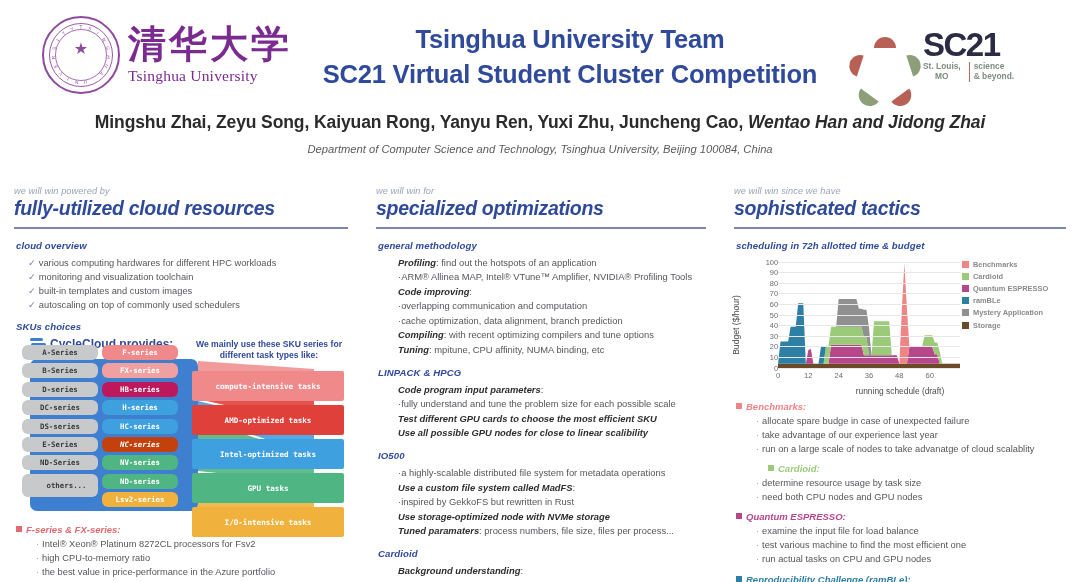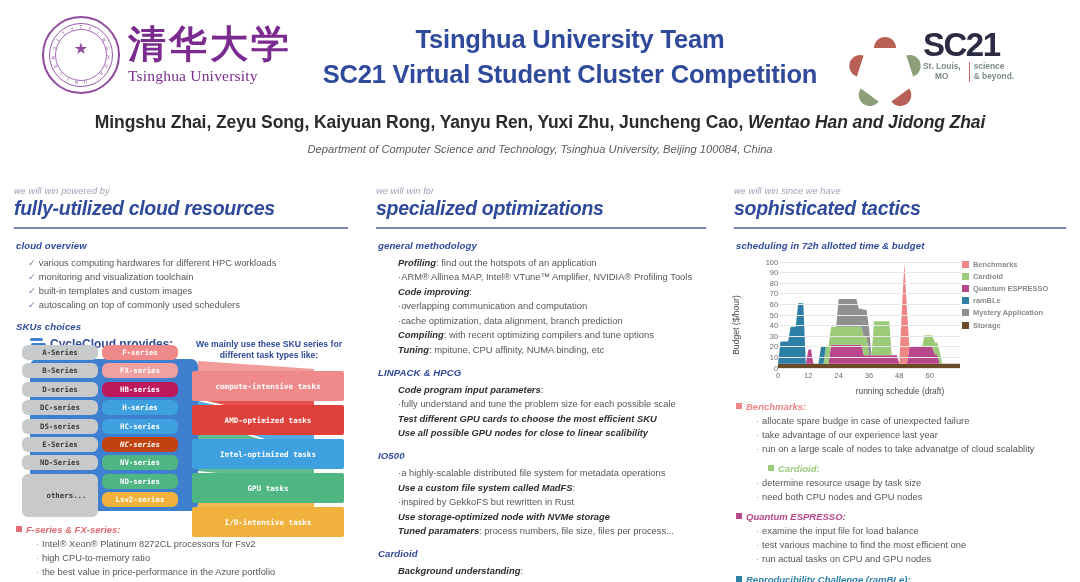--- a/index.html
+++ b/index.html
@@ -74,21 +74,21 @@
   .cc-ico b{position:absolute;left:0;height:3px;border-radius:2px;background:#3f7fd0;display:block;}
   .cc-title{font-size:12px;font-weight:700;color:#2f4a9b;}
   .sku-note{position:absolute;right:4px;top:2px;width:150px;text-align:center;font-size:8.6px;
     font-weight:700;color:#2f4a9b;line-height:1.3;}
   .bluebox{position:absolute;left:16px;top:22px;width:168px;height:152px;background:#3f7fd0;border-radius:7px;}
   .grid{position:absolute;left:8px;top:8px;width:76px;}
   .grid2{position:absolute;left:88px;top:8px;width:76px;}
   .cell{height:15px;margin-bottom:3.4px;border-radius:6px;display:flex;align-items:center;justify-content:center;
     font-family:"DejaVu Sans Mono","Liberation Mono",monospace;font-size:7.4px;font-weight:700;color:#3a3a3a;}
   .cell.g{background:#c8c9ca;}
-  .cell.tall{height:43px;padding-left:13px;}
+  .cell.tall{height:23px;padding-left:13px;}
   .tasks{position:absolute;right:4px;top:34px;width:152px;}
   .task{height:30px;margin-bottom:4px;border-radius:2px;display:flex;align-items:center;justify-content:center;
     font-family:"DejaVu Sans Mono","Liberation Mono",monospace;font-size:7.6px;color:#fff;font-weight:700;}
   .flow{position:absolute;left:184px;top:22px;width:116px;height:152px;}
 
   
   .chart-card{position:relative;margin-top:3px;height:138px;background:#fff;}
   .plot{position:absolute;left:44px;top:6px;right:106px;bottom:26px;}
   .gridline{position:absolute;left:0;right:0;height:1px;background:#e8e8e8;}
   .ylab{position:absolute;right:100%;transform:translateY(-50%);

